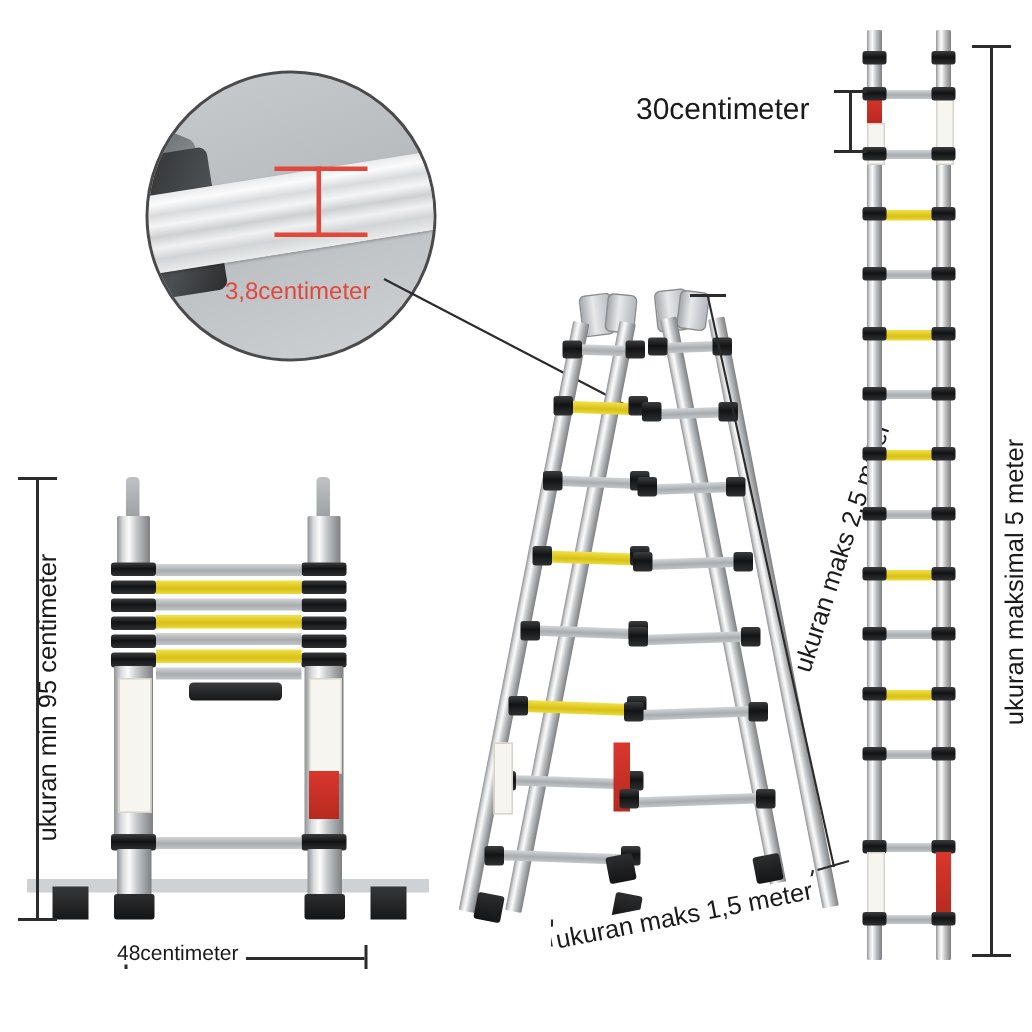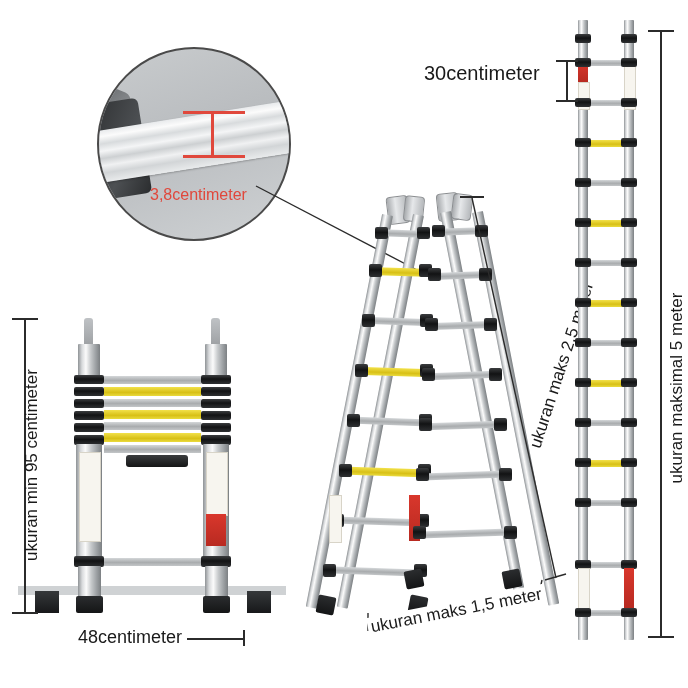--- a/index.html
+++ b/index.html
@@ -1,21 +1,21 @@
 <!DOCTYPE html>
 <html><head>
 <meta charset="utf-8">
 <style>
   html,body{margin:0;padding:0;background:#fff;}
   body{width:688px;height:688px;overflow:hidden;font-family:"Liberation Sans",sans-serif;}
   #stage{position:relative;width:688px;height:688px;background:#ffffff;}
 
   .lbl{position:absolute;color:#1a1a1a;white-space:nowrap;font-weight:400;}
   .lbl-30{font-size:20px;left:424px;top:62px;}
-  .lbl-48{font-size:18px;left:73px;top:628px;}
+  .lbl-48{font-size:14px;left:73px;top:628px;}
   .lbl-38{font-size:16px;color:#e0483c;left:150px;top:186px;}
   .lbl-min95{font-size:17px;left:-88px;top:455px;width:240px;text-align:center;
              transform:rotate(-90deg);transform-origin:50% 50%;}
   .lbl-max5{font-size:17px;left:547px;top:378px;width:260px;text-align:center;
             transform:rotate(-90deg);transform-origin:50% 50%;}
   .lbl-max25{font-size:17px;left:447px;top:355px;width:230px;text-align:center;
              transform:rotate(-72deg);transform-origin:50% 50%;}
   .lbl-max15{font-size:17px;left:368px;top:618px;transform:rotate(-11deg);
              transform-origin:0 50%;}
 

